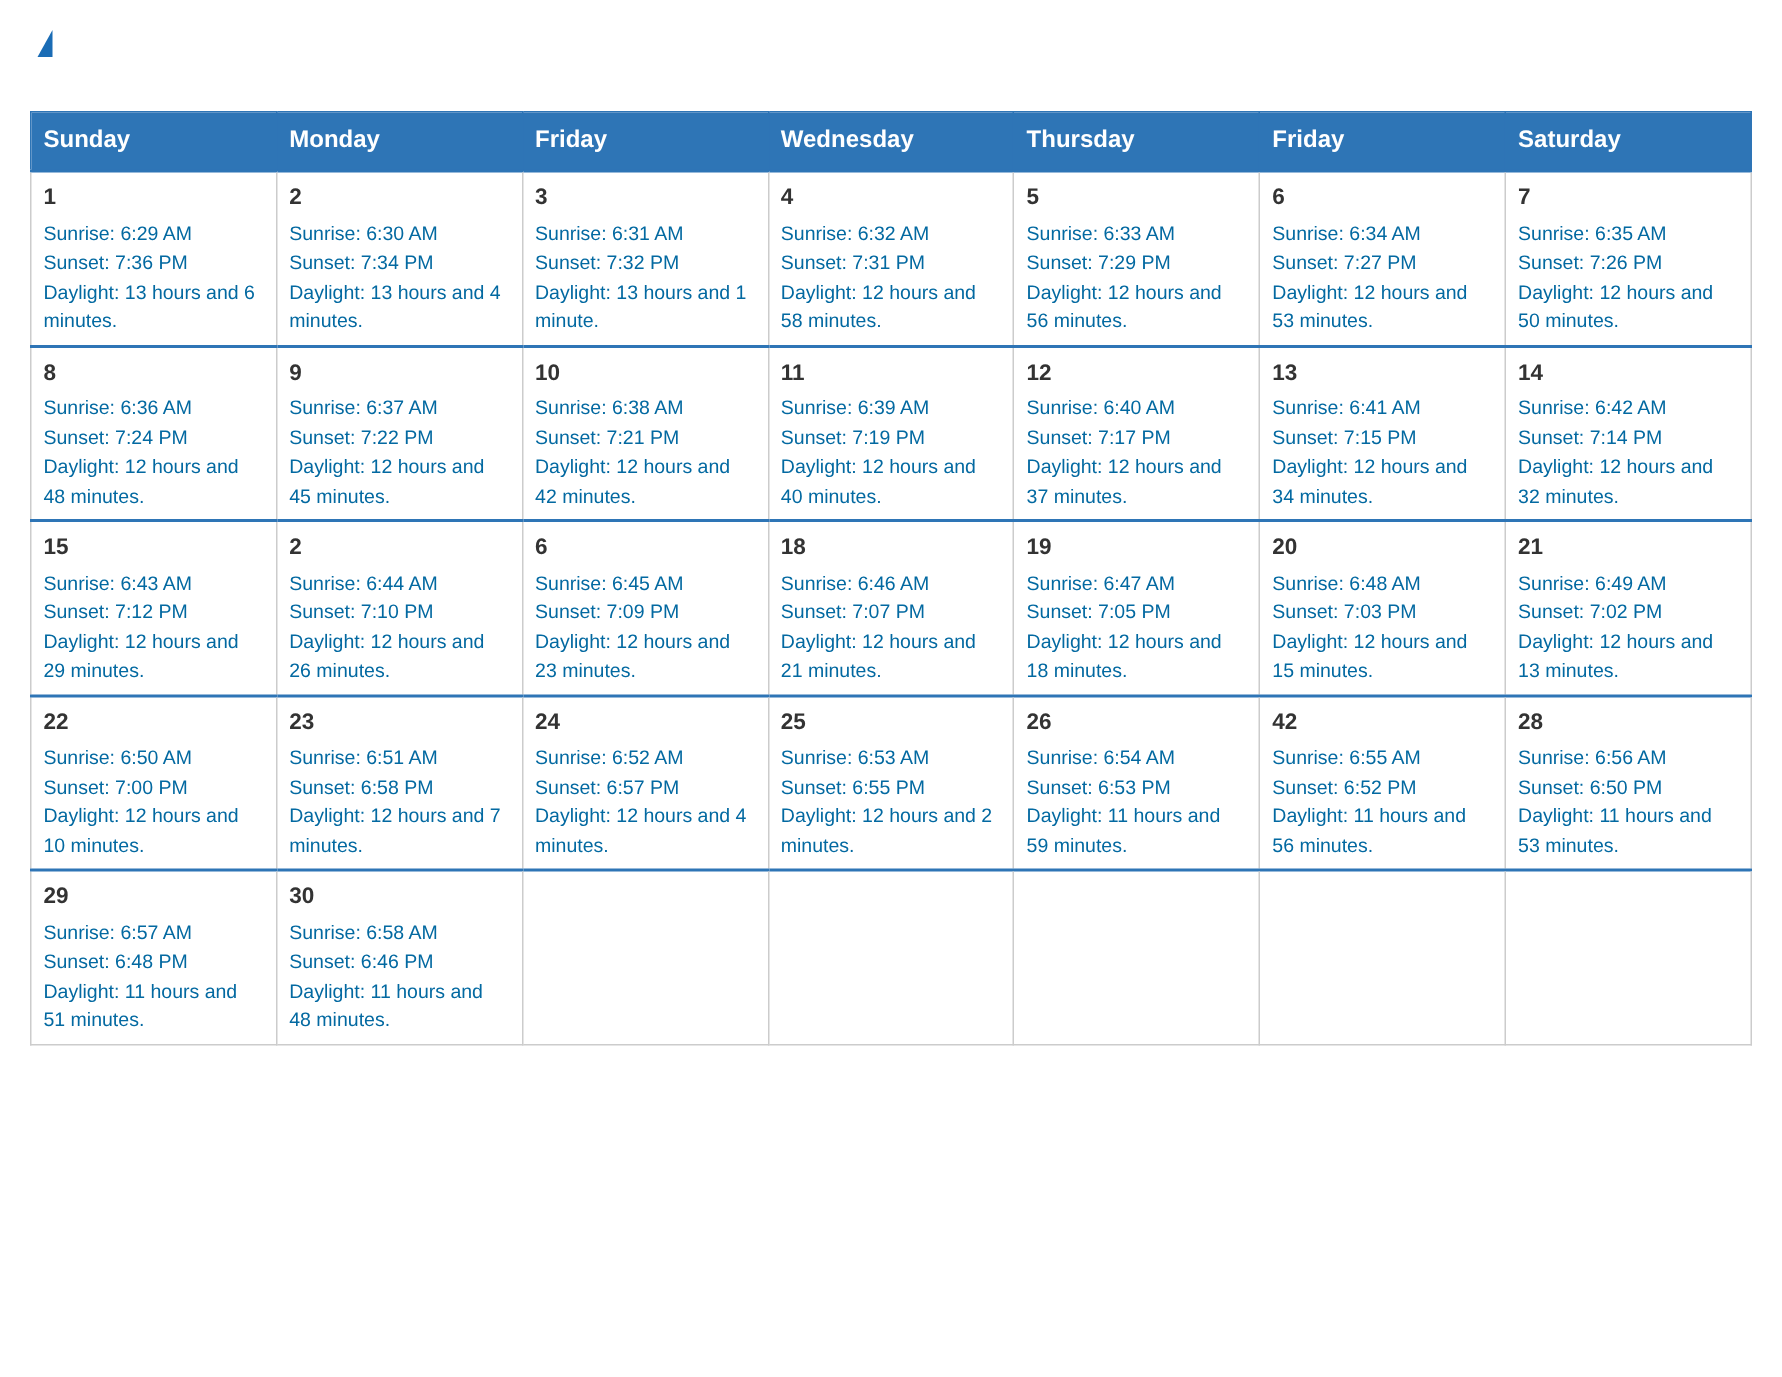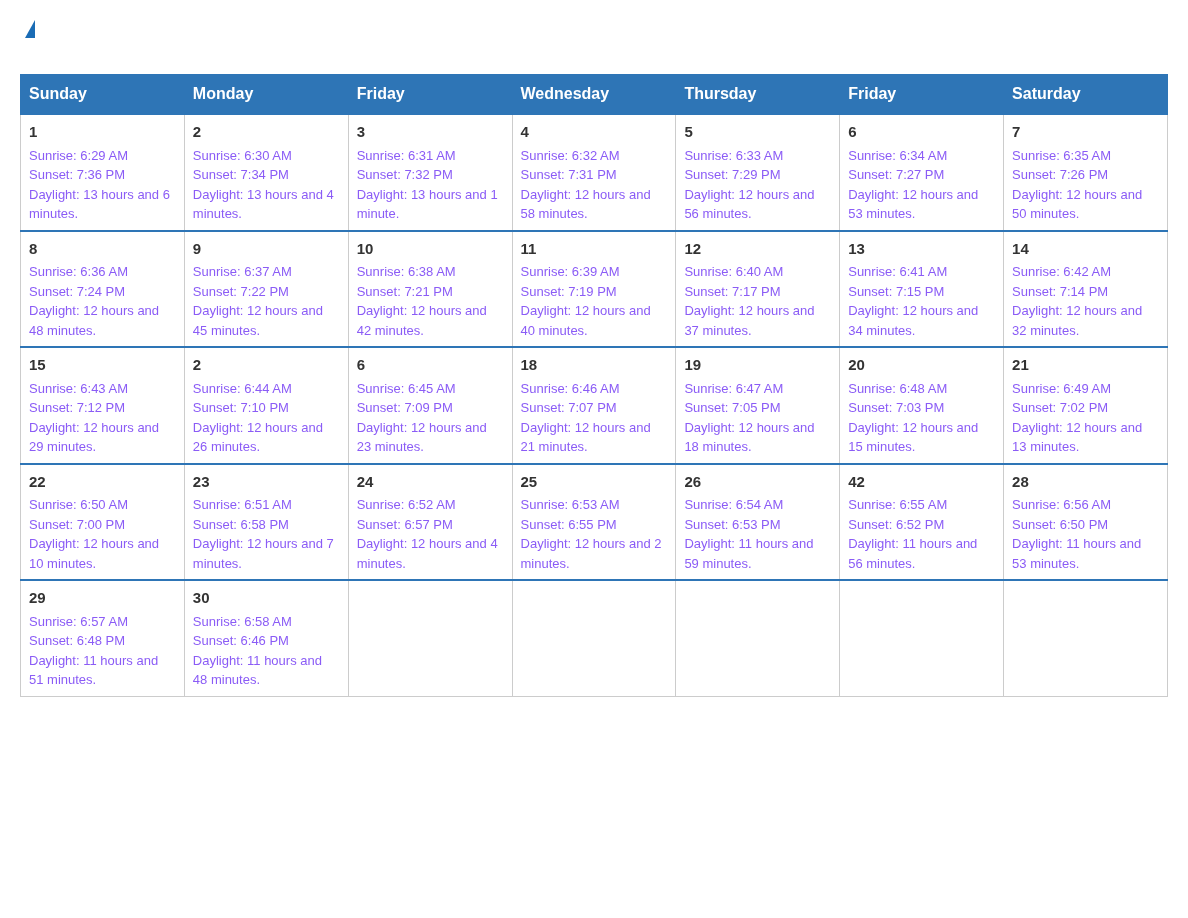--- a/index.html
+++ b/index.html
@@ -79,21 +79,21 @@
       border-right: 1px solid #ccc;
     }
     .day-number {
       font-size: 15px;
       font-weight: bold;
       display: block;
       margin-bottom: 2px;
     }
     .cell-content {
       font-size: 13px;
-      color: #8b5cf6;
+      color: #0369a1;
     }
     .empty-cell {
       background: #fff;
       border: 1px solid #ccc;
     }
   </style>
 </head>
 <body>
 
 <div class="header-area">

